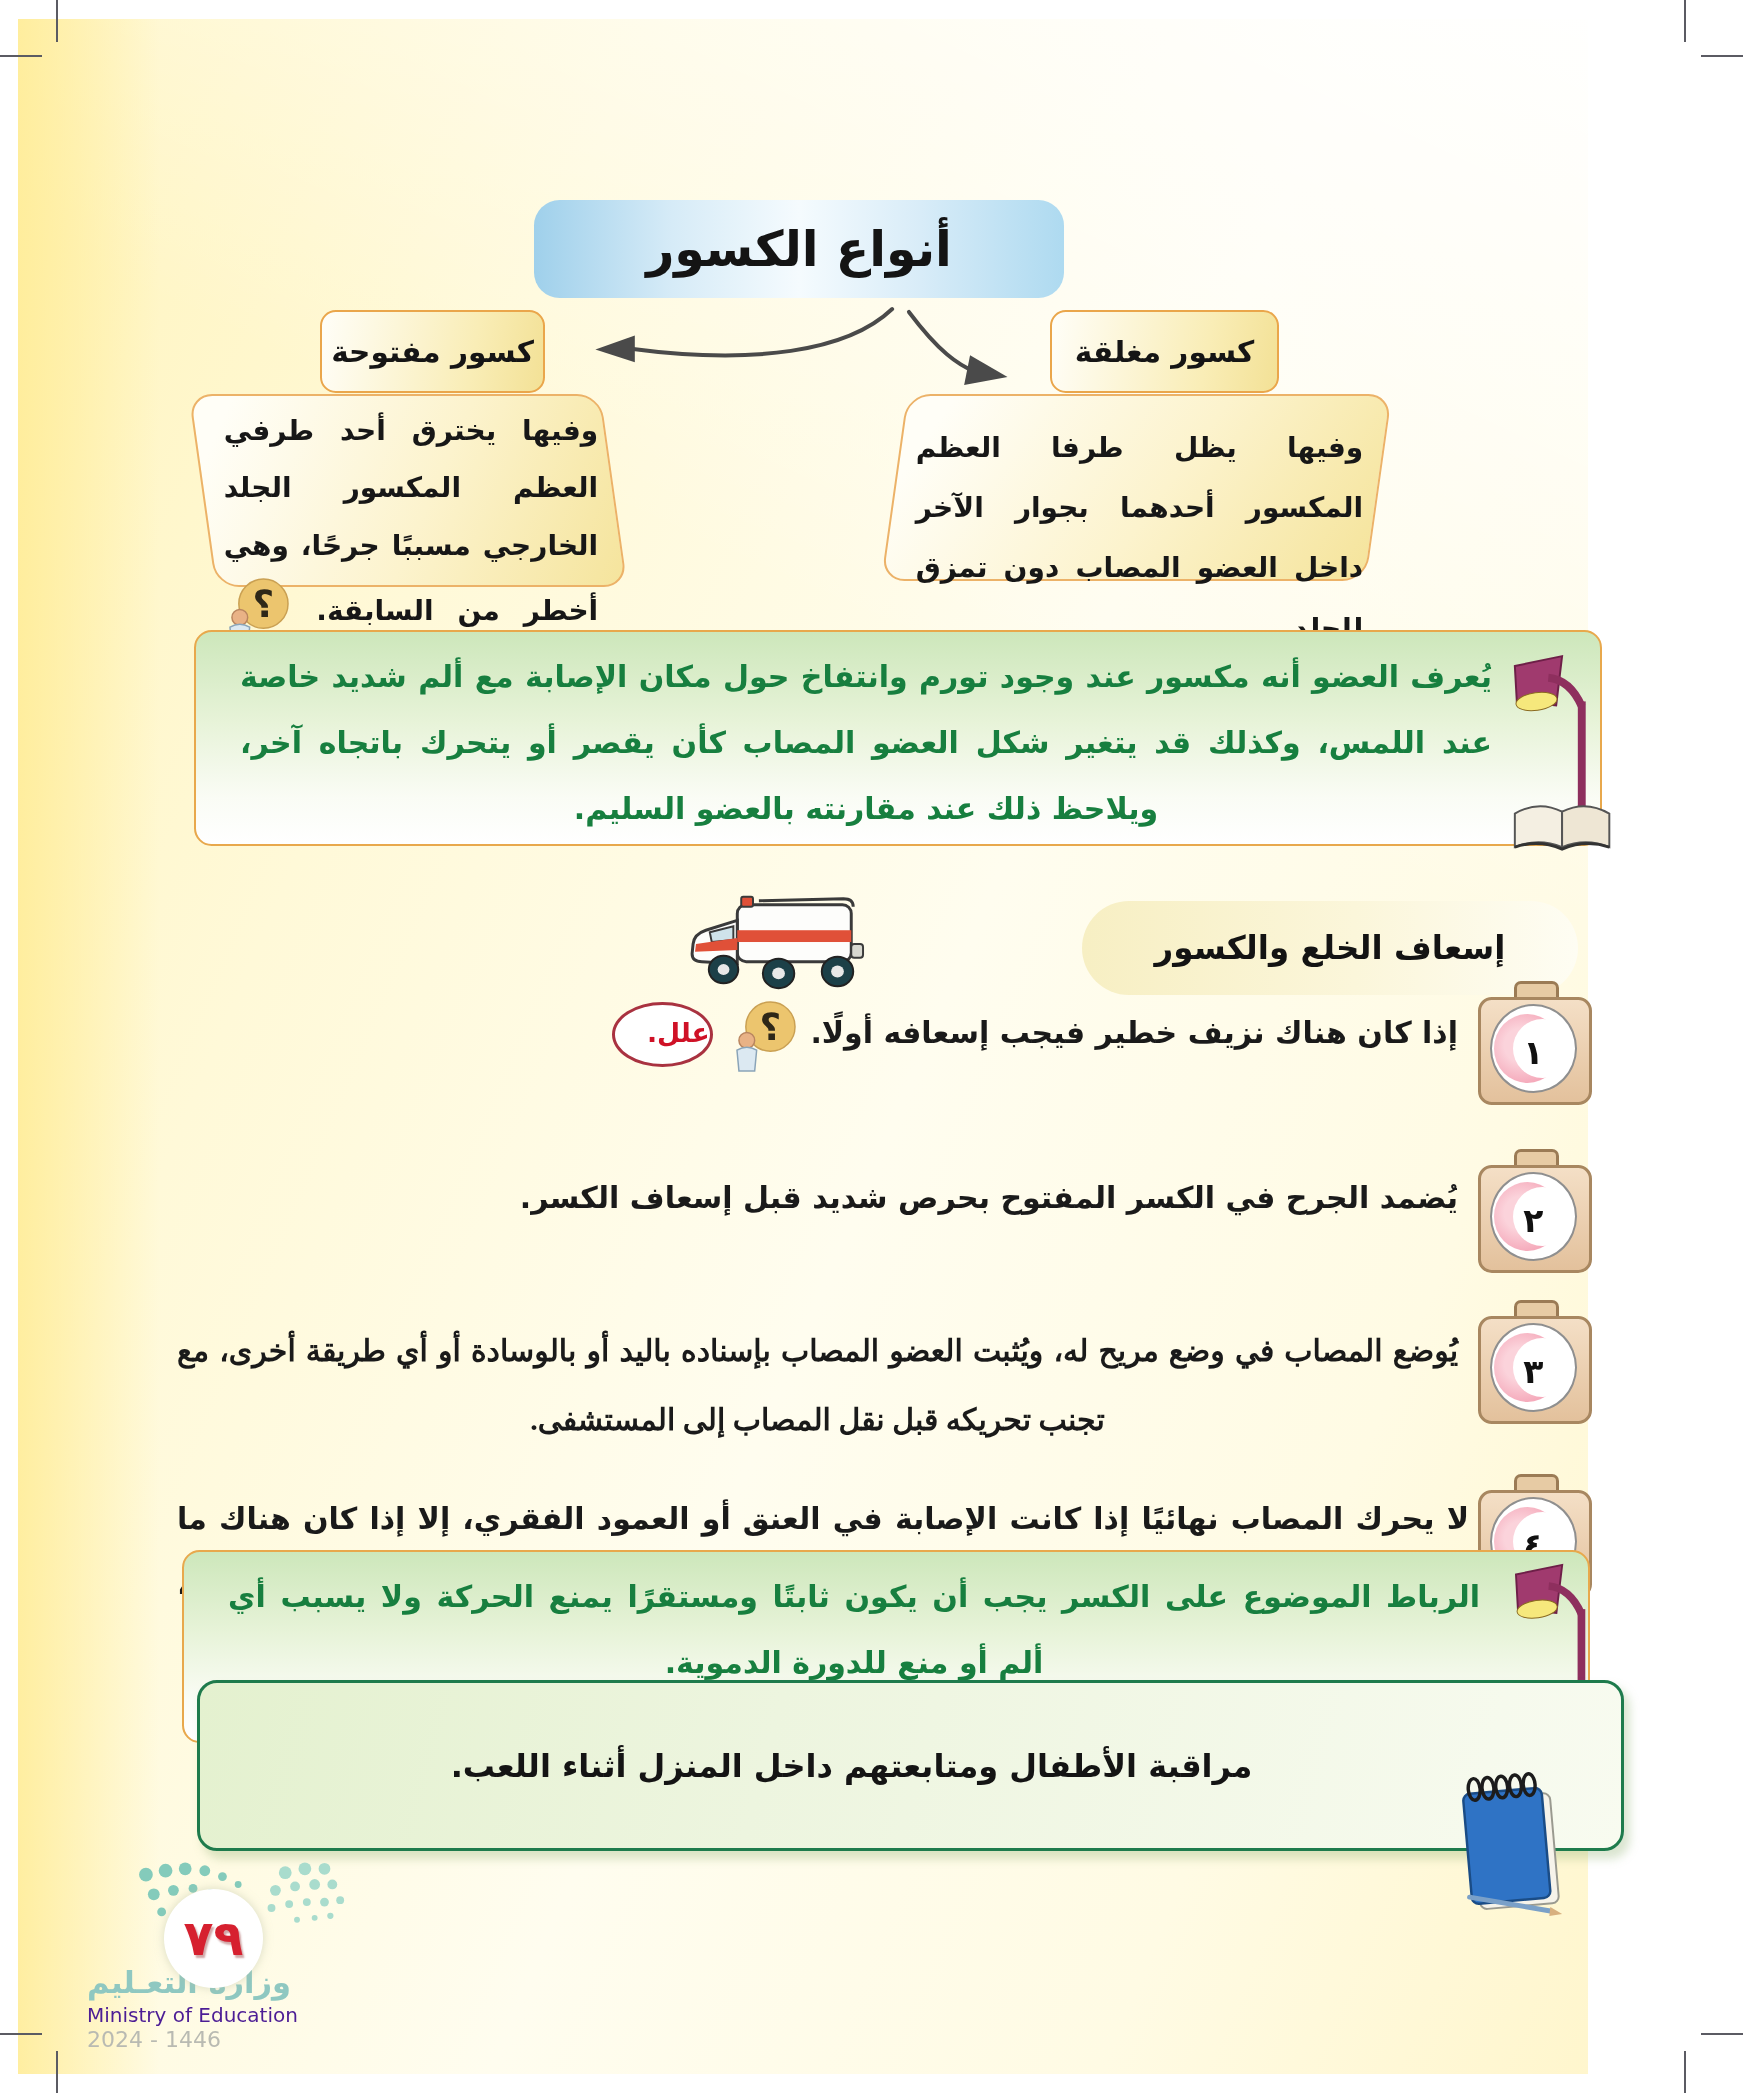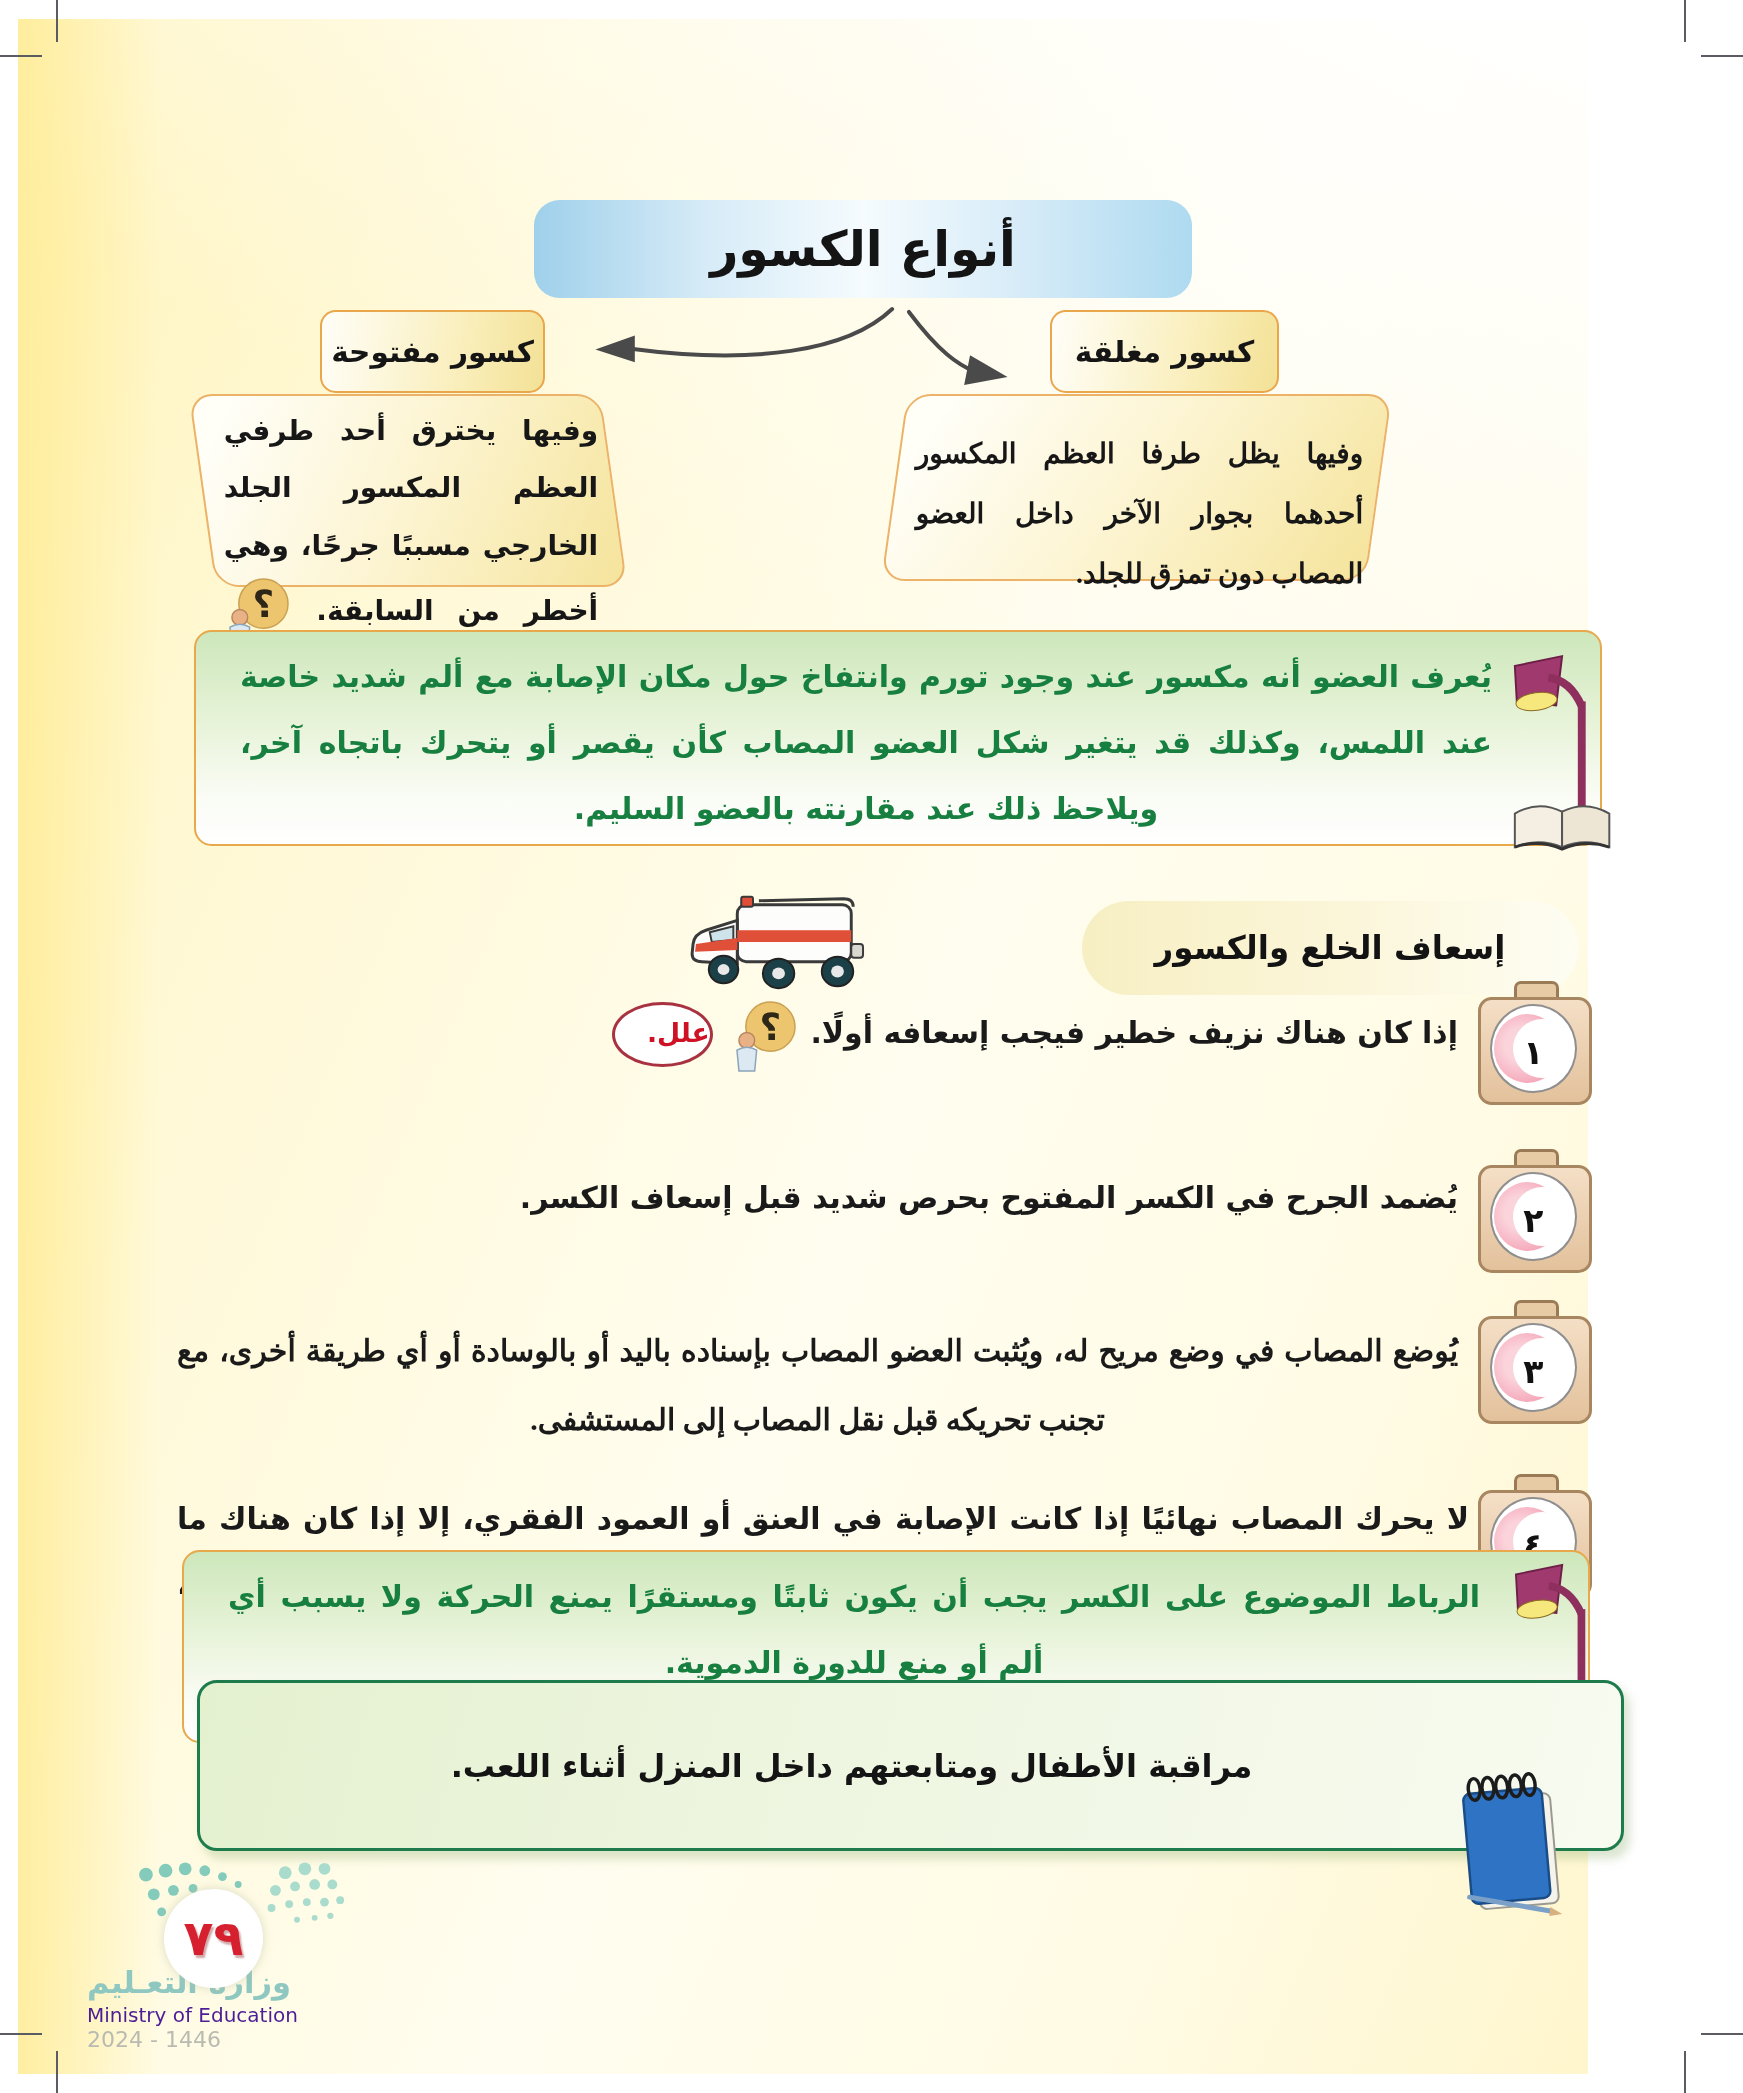--- a/index.html
+++ b/index.html
@@ -8,42 +8,42 @@
   .abs{position:absolute;}
   
   .page{left:17.7px;top:18.7px;width:1570px;height:2055px;
     background:
       linear-gradient(90deg, rgba(255,236,150,.85) 0%, rgba(255,240,170,0) 9%),
       linear-gradient(205deg, rgba(255,255,255,.95) 0%, rgba(255,255,255,0) 34%),
       linear-gradient(113deg,#fff4bc 0%,#fff9d8 26%,#fffdef 55%,#fffbe4 80%,#fff6cd 100%);}
   
   .mark{background:#5b5b63;}
   
-  .title-box{left:534px;top:200px;width:658px;height:98px;border-radius:25.6px;
+  .title-box{left:534px;top:200px;width:530px;height:98px;border-radius:25.6px;
     background:linear-gradient(90deg,#9fd0eb 0%,#d6ebf7 26%,#f5fbfe 50%,#d8ecf8 73%,#aedaf0 100%);
     display:flex;align-items:center;justify-content:center;
     font-size:49px;font-weight:bold;color:#141414;}
   
   .type-label{border:2px solid #eaa64b;border-radius:15.8px;
     background:linear-gradient(100deg,#fffef8 0%,#f9edb6 68%,#f3e196 100%);
     display:flex;align-items:center;justify-content:center;
     font-size:29.6px;font-weight:bold;color:#151515;}
   .lbl-open{left:320px;top:310px;width:221px;height:79px;}
   .lbl-closed{left:1050px;top:310px;width:225px;height:79px;}
   
   .desc{direction:rtl;}
   .desc .bg{position:absolute;inset:0;border:2px solid #ecb268;border-radius:23.6px;
     background:linear-gradient(120deg,#fffef7 8%,#fcf3cd 55%,#f5e49c 100%);}
   .desc-open{left:202px;top:394px;width:412px;height:193px;}
   .desc-open .bg{transform:skewX(8deg);}
   .desc-closed{left:894px;top:394px;width:485px;height:187px;}
   .desc-closed .bg{transform:skewX(-8deg);}
   .desc .txt{position:relative;padding:7.9px 15.8px 0 21.7px;font-size:28px;font-weight:bold;
     color:#171717;line-height:2.05;text-align:justify;text-align-last:right;}
-  .desc-closed .txt{padding-top:30px;line-height:2.15;font-family:Liberation Serif, serif;}
+  .desc-closed .txt{padding-top:24px;line-height:2.15;}
   
   .note{border:2px solid #e8a84c;border-radius:17.7px;direction:rtl;
     background:linear-gradient(180deg,#cde7bb 0%,#e7f3d8 42%,#fafcf5 78%,#ffffff 100%);}
   .note1{left:182px;top:630px;width:1404px;height:212px;margin-left:12px;}
   .note2{left:182px;top:1550px;width:1404px;height:189px;}
   .note .ntxt{position:absolute;left:44px;right:108px;top:11.8px;
     color:#177f3f;font-size:30px;font-weight:bold;line-height:2.2;
     text-align:justify;text-align-last:center;}
   
   .fa-pill{left:1082px;top:901px;width:496px;height:94px;border-radius:47px;

